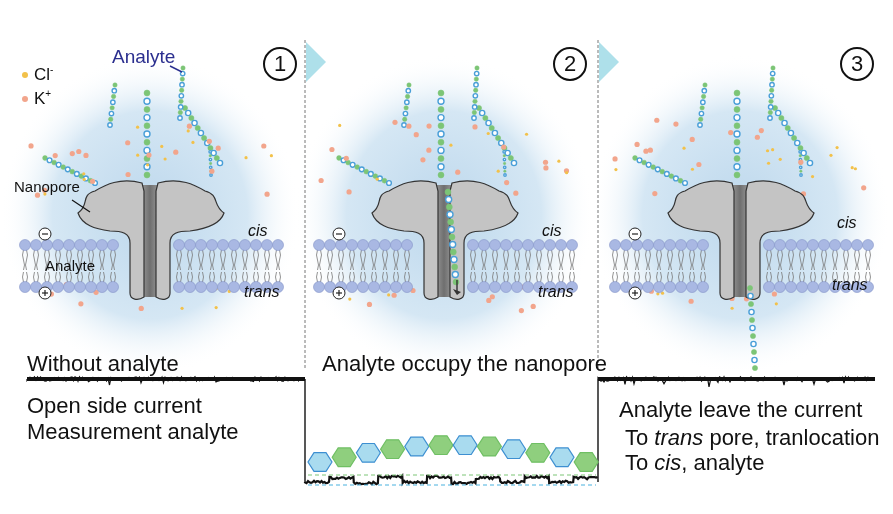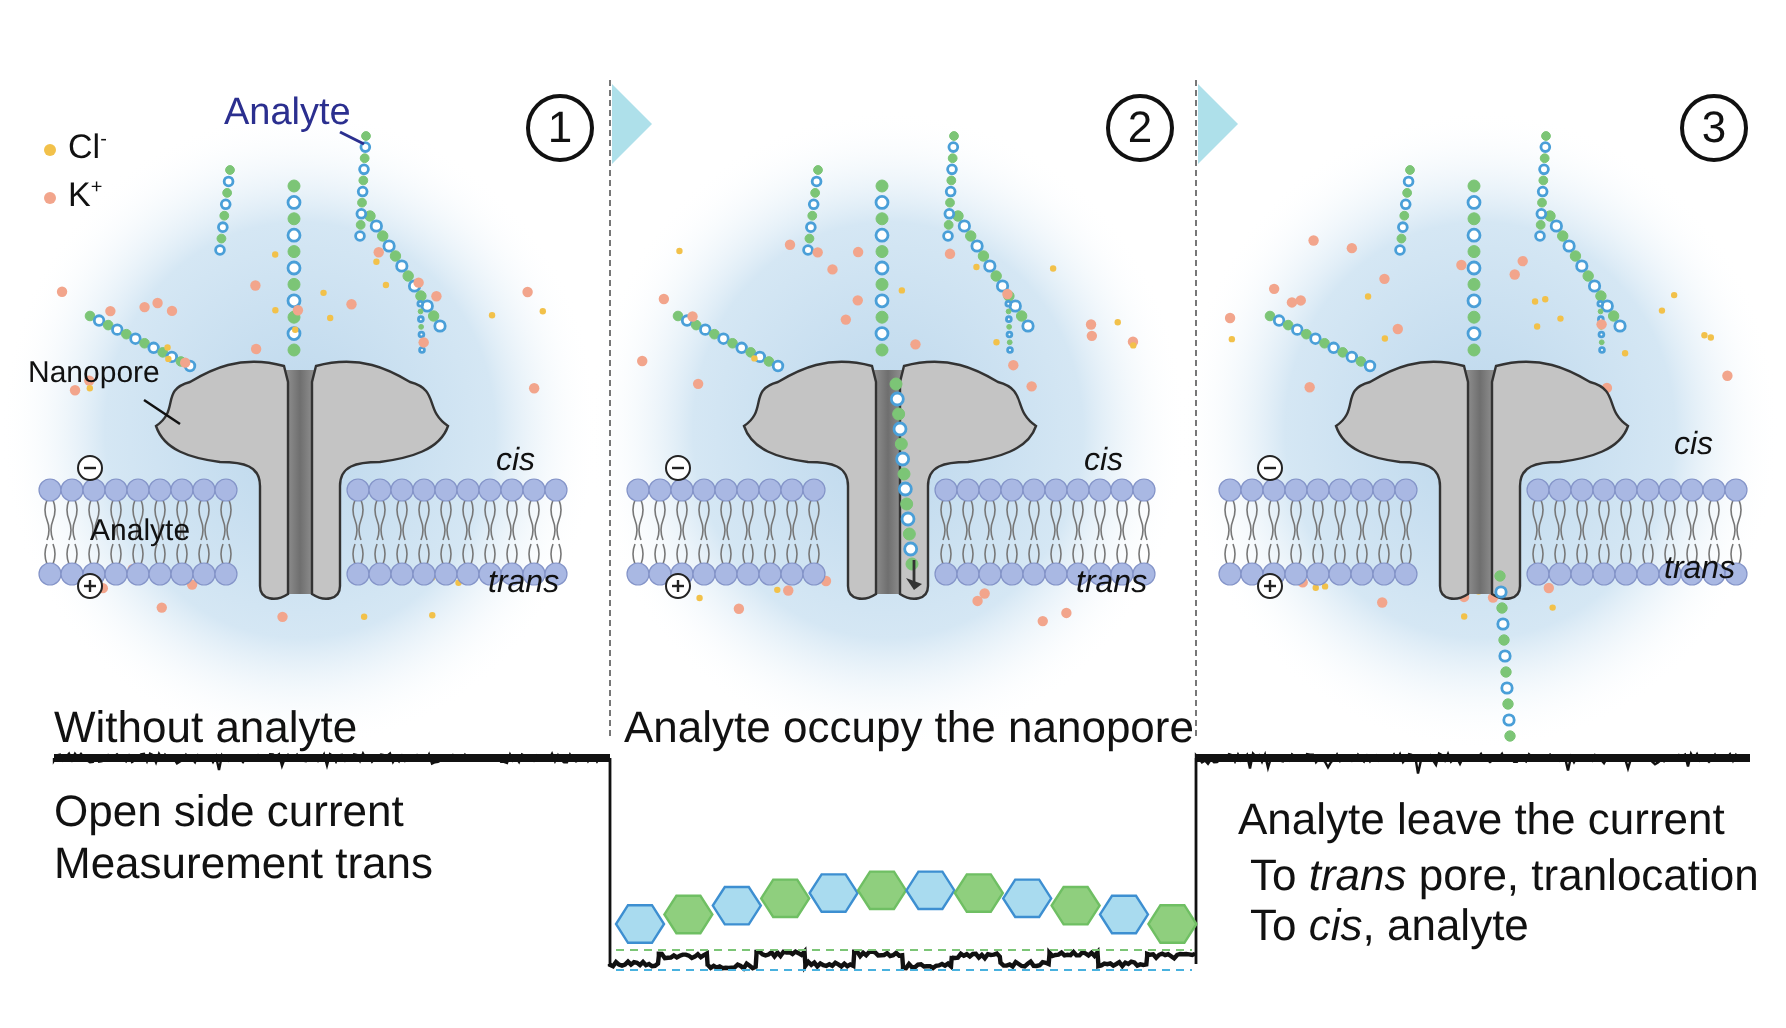--- a/index.html
+++ b/index.html
@@ -906,20 +906,20 @@
 
   <div class="txt label ital" style="left:248px;top:222px;font-size:16px">cis</div>
   <div class="txt label ital" style="left:244px;top:283px;font-size:16px">trans</div>
   <div class="txt label ital" style="left:542px;top:222px;font-size:16px">cis</div>
   <div class="txt label ital" style="left:538px;top:283px;font-size:16px">trans</div>
   <div class="txt label ital" style="left:837px;top:214px;font-size:16px">cis</div>
   <div class="txt label ital" style="left:832px;top:276px;font-size:16px">trans</div>
 
   <div class="txt caption" style="left:27px;top:351px">Without analyte</div>
   <div class="txt caption" style="left:27px;top:393px">Open side current</div>
-  <div class="txt caption" style="left:27px;top:419px">Measurement trans</div>
-
-  <div class="txt caption" style="left:312px;top:351px">Analyte occupy the nanopore</div>
+  <div class="txt caption" style="left:27px;top:419px">Measurement analyte</div>
+
+  <div class="txt caption" style="left:322px;top:351px">Analyte occupy the nanopore</div>
 
   <div class="txt caption" style="left:619px;top:397px">Analyte leave the current</div>
   <div class="txt caption" style="left:625px;top:425px"><span>To </span><span class="ital">trans</span><span> pore, tranlocation</span></div>
   <div class="txt caption" style="left:625px;top:450px"><span>To </span><span class="ital">cis</span><span>, analyte</span></div>
 </div>
 
 </body></html>

